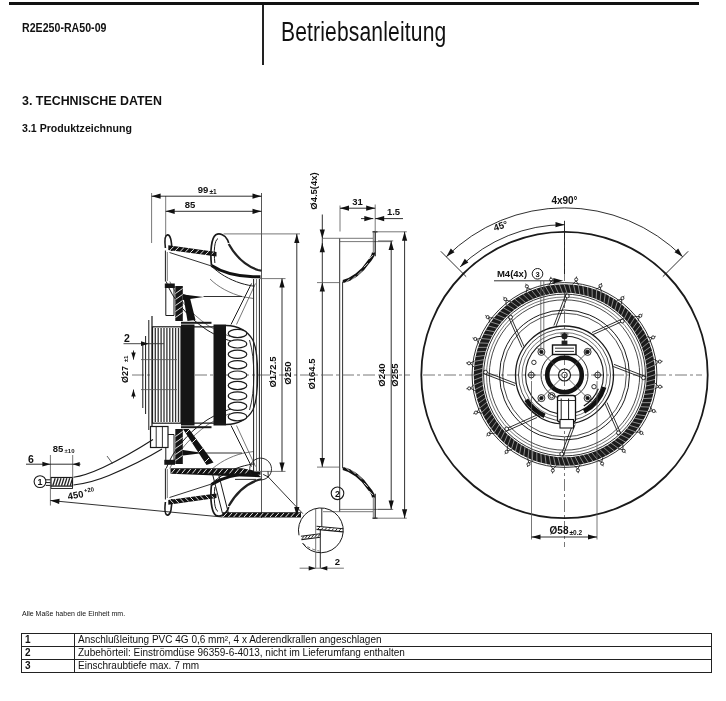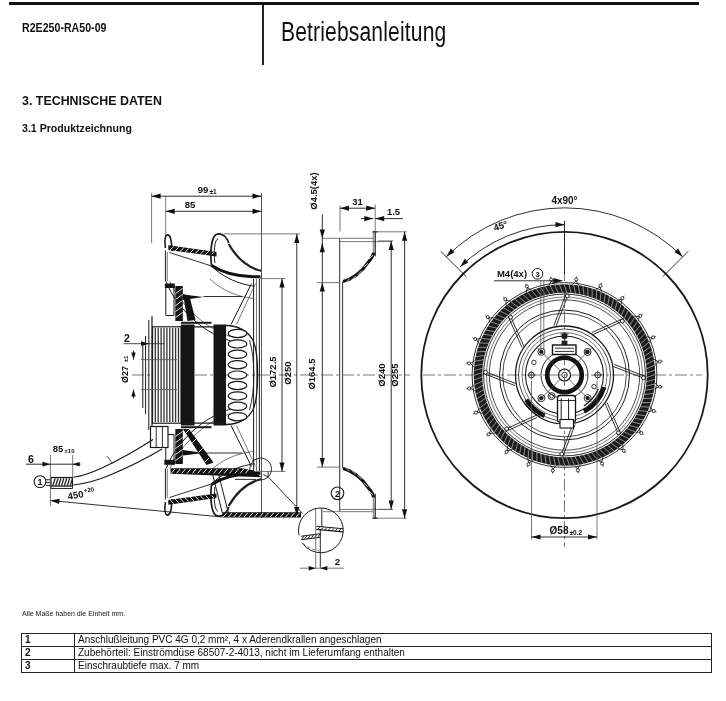--- a/index.html
+++ b/index.html
@@ -628,24 +628,24 @@
 <line x1="299.6" y1="568.2" x2="343.9" y2="568.2" stroke="#666" stroke-width="0.9" stroke-linecap="butt"></line>
 <polygon points="315.7,568.2 308.7,570.4 308.7,566.0" fill="#111" stroke="none" stroke-width="0"></polygon>
 <polygon points="320.3,568.2 327.3,566.0 327.3,570.4" fill="#111" stroke="none" stroke-width="0"></polygon>
 <text x="337.5" y="564.5" font-family="&quot;Liberation Sans&quot;, sans-serif" font-size="9.5" font-weight="bold" text-anchor="middle" fill="#111">2</text>
 </svg>
 <div class="note">Alle Maße haben die Einheit mm.</div>
 <table>
 <tbody>
       <tr>
         <td class="n">1</td>
-        <td>Anschlußleitung PVC 4G 0,2 mm², 4 x Aderendkrallen angeschlagen</td>
+        <td>Anschlußleitung PVC 4G 0,6 mm², 4 x Aderendkrallen angeschlagen</td>
       </tr>
 <tr>
         <td class="n">2</td>
-        <td>Zubehörteil: Einströmdüse 68507-2-4013, nicht im Lieferumfang enthalten</td>
+        <td>Zubehörteil: Einströmdüse 96359-6-4013, nicht im Lieferumfang enthalten</td>
       </tr>
 <tr>
         <td class="n">3</td>
         <td>Einschraubtiefe max. 7 mm</td>
       </tr>
 </tbody>
   </table>
 
 </body></html>

